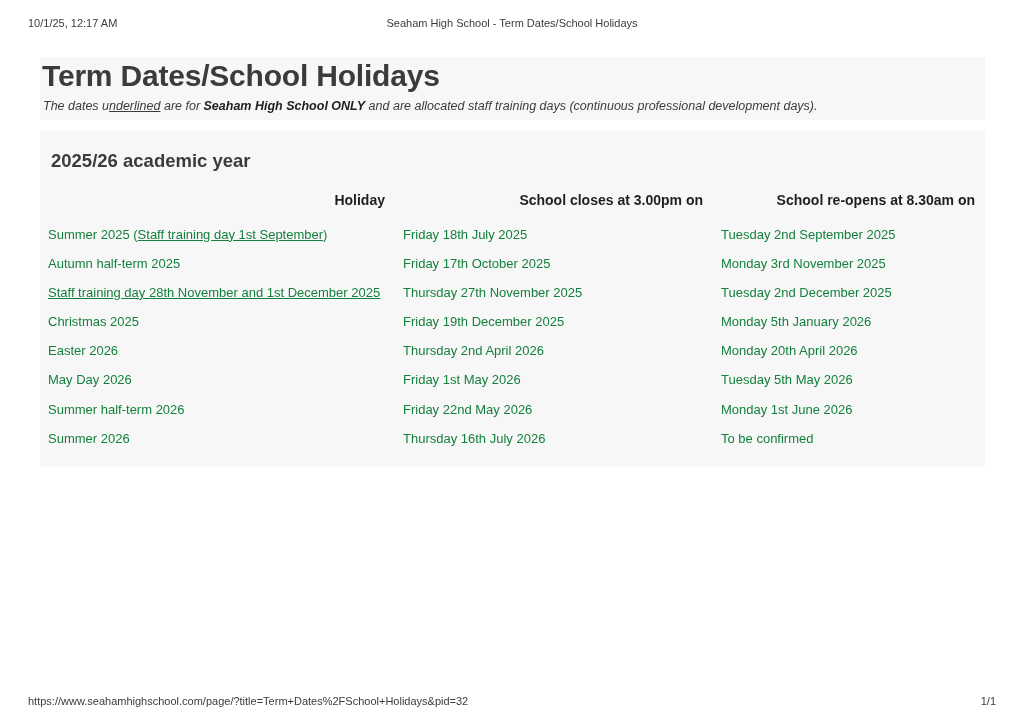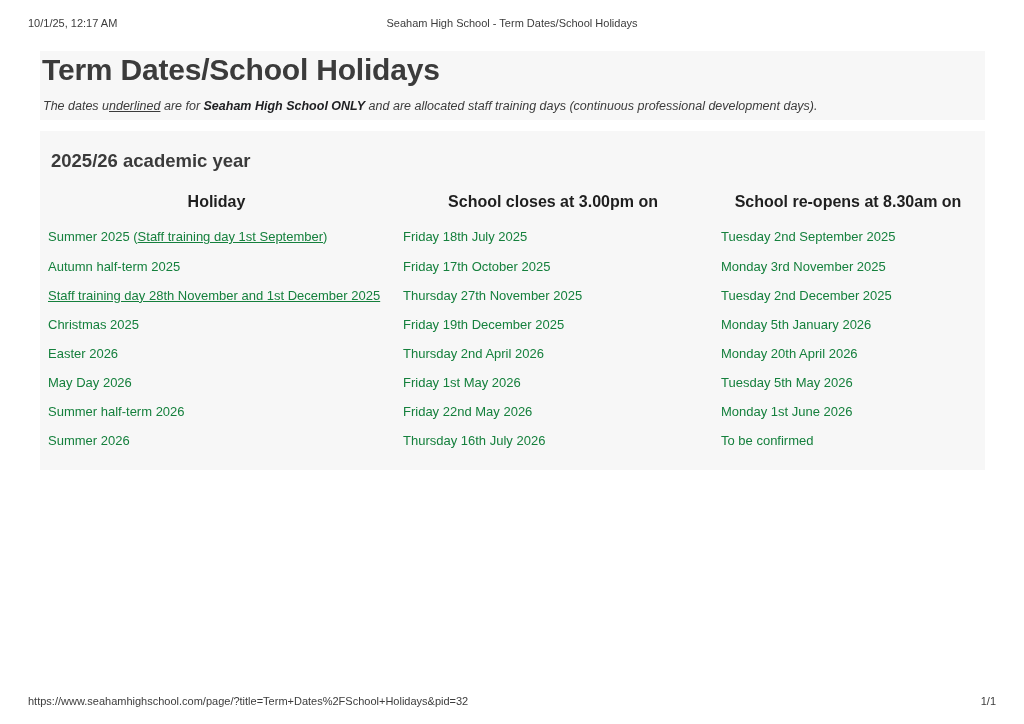--- a/index.html
+++ b/index.html
@@ -56,21 +56,21 @@
     width: 1024px;
   }
 
   .band {
     background: #f7f7f7;
   }
 
   .title-wrap {
     position: absolute;
     left: 40px;
-    top: 51px;
+    top: 57px;
     width: 945px;
     padding: 2px 0 6px 0;
   }
   .page-title {
     font-size: 30px;
     font-weight: bold;
     letter-spacing: -0.2px;
     color: #3b3b3b;
     line-height: 1.16;
     margin: 0;
@@ -112,22 +112,22 @@
     line-height: 1.5;
   }
 
   table.terms {
     width: 100%;
     border-collapse: collapse;
     margin-top: 14px;
     table-layout: fixed;
   }
   table.terms th {
-    text-align: center;
-    font-size: 16px;
+    text-align: right;
+    font-size: 14px;
     font-weight: bold;
     color: #1f1f1f;
     padding: 2px 10px 10px 8px;
     vertical-align: top;
     line-height: 1.35;
   }
   table.terms td {
     text-align: left;
     font-size: 13px;
     color: #15803d;

